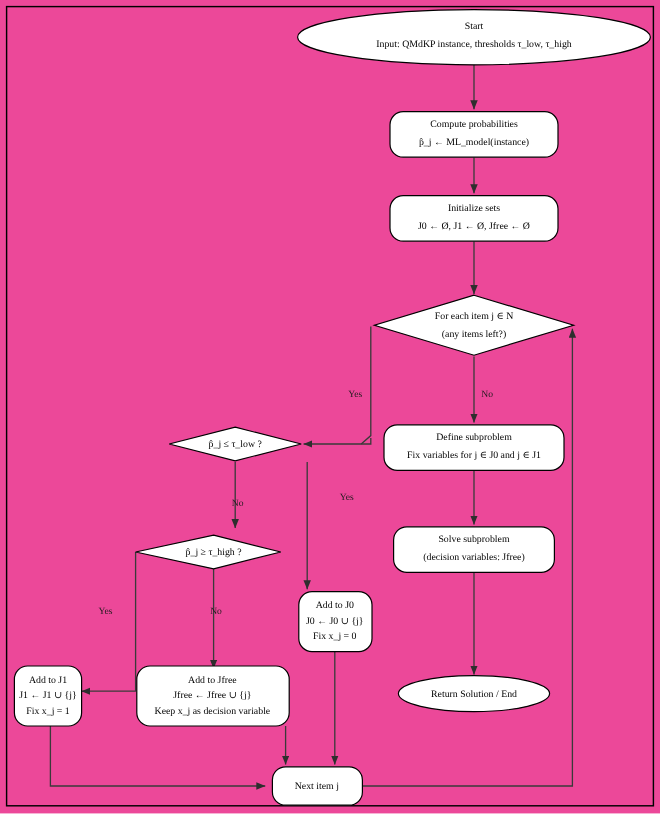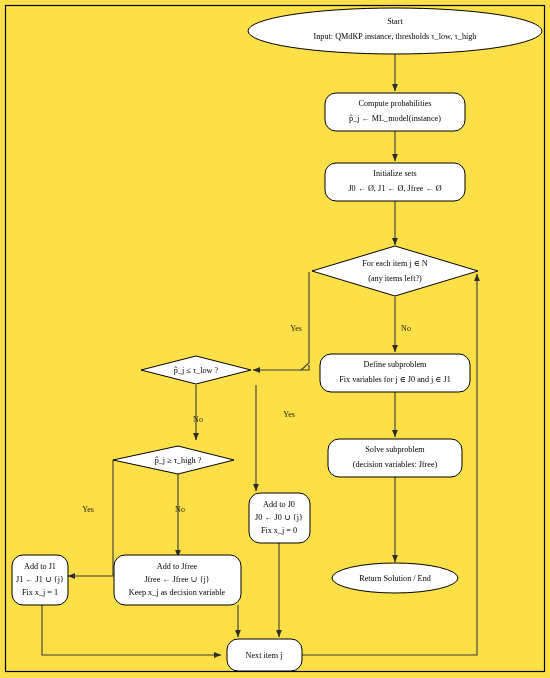--- a/index.html
+++ b/index.html
@@ -4,21 +4,21 @@
 <style>
   html, body {
     margin: 0;
     padding: 0;
     background: #ffffff;
   }
   #page {
     position: relative;
     width: 550px;
     height: 678px;
-    background: #fde047;
+    background: #ec4899;
     font-family: "Liberation Serif", "DejaVu Serif", serif;
     overflow: hidden;
   }
   #flow-svg {
     position: absolute;
     left: 0;
     top: 0;
     width: 550px;
     height: 678px;
   }

